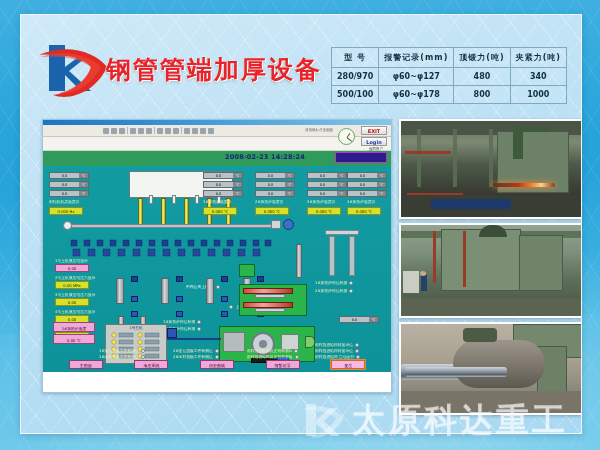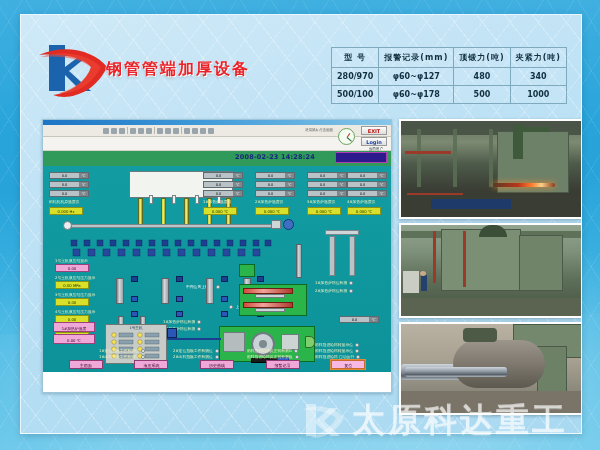--- a/index.html
+++ b/index.html
@@ -46,22 +46,22 @@
     position:absolute; inset:0;
     background-image:
       repeating-linear-gradient(52deg, rgba(255,255,255,.30) 0 1px, rgba(255,255,255,0) 1px 22px),
       repeating-linear-gradient(-52deg, rgba(255,255,255,.22) 0 1px, rgba(255,255,255,0) 1px 22px);
   }
 
   
   #header { position:absolute; left:0; top:0; width:562px; height:100px; }
   #logo { position:absolute; left:14px; top:22px; width:78px; height:62px; }
   #title-cn {
-    position:absolute; left:85px; top:44px;
-    font-size:16px; font-weight:bold; letter-spacing:2px;
+    position:absolute; left:85px; top:38px;
+    font-size:25px; font-weight:bold; letter-spacing:2px;
     color:#e8242b;
     text-shadow: 1px 1px 0 #fff, -0.5px -0.5px 0 #ffd9d9, 0 2px 3px rgba(0,0,0,.18);
     font-family:"DejaVu Sans","Liberation Sans",sans-serif;
     white-space:nowrap;
   }
 
   
   #spec-table {
     position:absolute; left:310px; top:32px;
     border-collapse:collapse;
@@ -131,21 +131,21 @@
     height:17px; background:linear-gradient(#2f9a5a,#1f7f46);
     color:#ffffff; font-size:8px; font-weight:bold; letter-spacing:.5px;
     display:flex; align-items:center; justify-content:center;
     border-bottom:1px solid #16663a;
   }
   #hmi-statusrow {
     height:15px; background:#2f9a5a; position:relative;
     display:flex; align-items:center;
   }
   #hmi-datetime {
-    position:absolute; left:192px; top:2px;
+    position:absolute; left:182px; top:2px;
     font-size:6.5px; color:#18267a; font-weight:bold; letter-spacing:.2px;
   }
   #hmi-userbox {
     position:absolute; right:4px; top:1px; width:52px; height:11px;
     background:#2d1b8e; border:1px solid #b041b0;
   }
   #hmi-userlabel{ position:absolute; right:8px; top:-4px; font-size:3.6px;color:#123; }
 
   
   #hmi-canvas {
@@ -278,21 +278,21 @@
     <tbody>
       <tr>
         <td>280/970</td>
         <td>φ60~φ127</td>
         <td>480</td>
         <td>340</td>
       </tr>
       <tr>
         <td>500/100</td>
         <td>φ60~φ178</td>
-        <td>500</td>
+        <td>800</td>
         <td>1000</td>
       </tr>
     </tbody>
   </table>
 
   <div id="hmi">
     <div id="hmi-titlebar"></div>
 
     <div id="hmi-toolbar">
       <span style="width:56px"></span>

